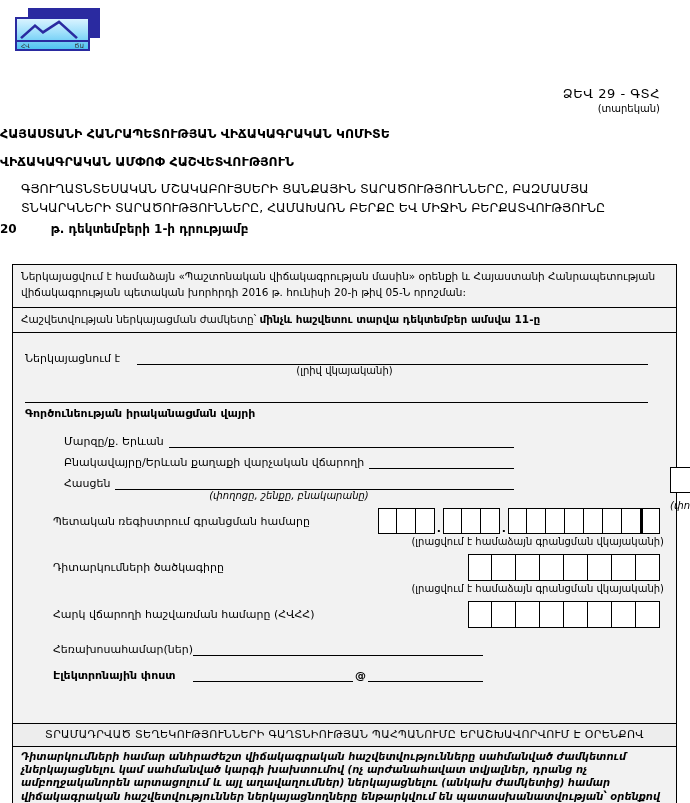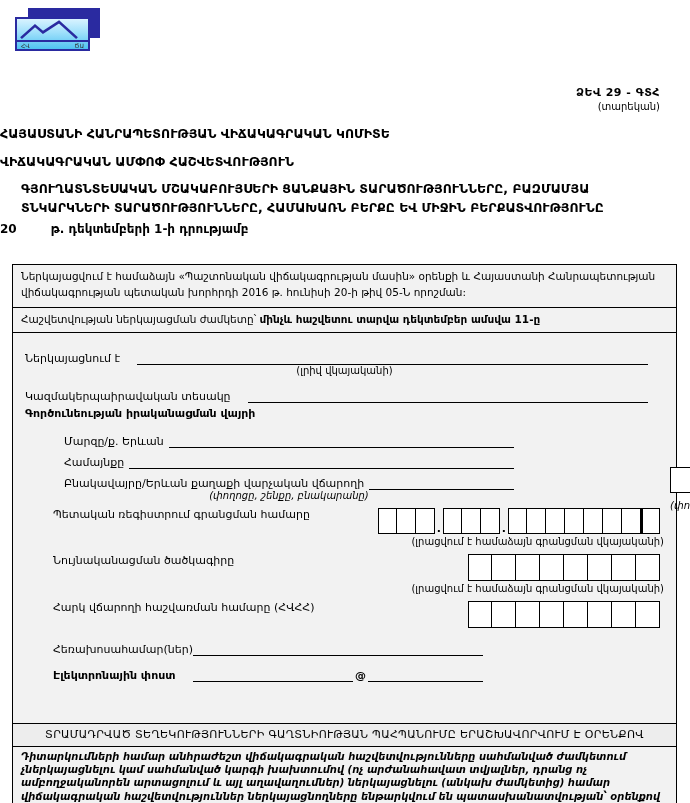--- a/index.html
+++ b/index.html
@@ -21,28 +21,28 @@
   }
   .logo-chart { flex:1; }
   .logo-strip {
     height:9px; border-top:2px solid #2a2aa0;
     display:flex; justify-content:space-between; padding:0 4px;
     font-size:6px; line-height:7px; color:#333;
   }
 
   
   .form-code { position:absolute; right:30px; top:86px; text-align:right; }
-  .code-main { font-size:11px; font-weight:bold; letter-spacing:0.5px; }
+  .code-main { font-size:13px; font-weight:normal; letter-spacing:0.5px; }
   .code-sub  { font-size:10px; margin-top:2px; }
 
   
   .titles { position:absolute; left:0; right:0; top:126px; text-align:left; }
   .t1 { font-size:12.5px; font-weight:bold; margin-bottom:13px; }
   .t2 { font-size:12.5px; font-weight:bold; margin-bottom:11px; }
-  .t3 { font-size:12.5px; font-weight:bold; width:648px; margin:0 auto; line-height:1.5; }
+  .t3 { font-size:12.5px; font-weight:normal; width:648px; margin:0 auto; line-height:1.5; }
   .t4 { font-size:12px; font-weight:bold; margin-top:4px; }
   .year-gap { display:inline-block; width:34px; }
 
   
   .doc-table {
     position:absolute; left:12px; width:665px; top:264px;
     border:1px solid #000; background:#f2f2f2;
   }
   .row { border-top:1px solid #000; }
   .row:first-child { border-top:none; }
@@ -70,21 +70,21 @@
   .postal { position:absolute; right:-146px; top:40px; width:140px; }
   .postal .hint { display:block; margin-top:4px; text-align:left; }
 
   .cellrow { display:inline-flex; background:#fff0; }
   .cell { width:24px; height:27px; background:#fff; border:1px solid #000; border-left:none; }
   .cell:first-child { border-left:1px solid #000; }
   .postal-cells .cell { width:23px; height:26px; }
   .reg-cells .cell { width:19px; height:26px; }
   .thick-last .cell:last-child { border-left:2px solid #000; }
 
-  .boxes-row { display:flex; margin-top:4px; }
+  .boxes-row { display:flex; align-items:center; margin-top:4px; }
   .boxes-row .lbl-grow { flex:1; margin-left:28px; }
   .boxside { display:flex; align-items:flex-end; margin-right:4px; }
   .sep { font-weight:bold; padding:0 2px; line-height:10px; align-self:flex-end; }
   .hint-right { text-align:right; margin-right:0; height:14px; margin-top:2px; }
 
   .f-phone { margin-left:28px; width:430px; margin-top:8px; }
   .f-email { margin-left:28px; width:430px; margin-top:6px;font-weight:bold; }
   .lbl-fixed { width:140px; white-space:nowrap; }
   .uline-short { width:115px; flex:none; border-bottom:1px solid #000; height:14px; }
   .at { padding:0 2px; }
@@ -140,37 +140,36 @@
 
     <div class="row r-main">
 
       <div class="f-line mt6 mr16">
         <span class="lbl">Ներկայացնում է</span>
         <span class="uline"></span>
       </div>
       <div class="hint hint-center">(լրիվ վկայականի)</div>
 
       <div class="f-line mt4 mr16">
-        <span class="lbl">Կազմակերպաիրավական տեսակը</span>
         <span class="uline"></span>
       </div>
 
       <div class="f-head">Գործունեության իրականացման վայրի</div>
 
       <div class="loc">
         <div class="f-line">
           <span class="lbl">Մարզը/ք. Երևան</span>
           <span class="uline"></span>
         </div>
         <div class="f-line">
-          <span class="lbl">Համայնքը</span>
+          <span class="lbl">Բնակավայրը/Երևան քաղաքի վարչական վճարողի</span>
           <span class="uline"></span>
         </div>
         <div class="f-line">
-          <span class="lbl">Բնակավայրը/Երևան քաղաքի վարչական վճարողի</span>
+          <span class="lbl">Հասցեն</span>
           <span class="uline"></span>
         </div>
         <div class="hint hint-center hint-it">(փողոցը, շենքը, բնակարանը)</div>
 
         <div class="postal">
           <span class="cellrow postal-cells">
               <span class="cell"></span>
             </span>
           <span class="hint hint-it">(փոստային դասիչ)</span>
         </div>
@@ -199,21 +198,21 @@
               <span class="cell"></span>
               <span class="cell"></span>
               <span class="cell"></span>
               <span class="cell"></span>
             </span>
         </span>
       </div>
       <div class="hint hint-right">(լրացվում է համաձայն գրանցման վկայականի)</div>
 
       <div class="boxes-row mt8">
-        <span class="lbl-grow">Նույնականացման  ծածկագիրը</span>
+        <span class="lbl-grow">Դիտարկումների  ծածկագիրը</span>
         <span class="boxside">
           <span class="cellrow">
               <span class="cell"></span>
               <span class="cell"></span>
               <span class="cell"></span>
               <span class="cell"></span>
               <span class="cell"></span>
               <span class="cell"></span>
               <span class="cell"></span>
               <span class="cell"></span>

